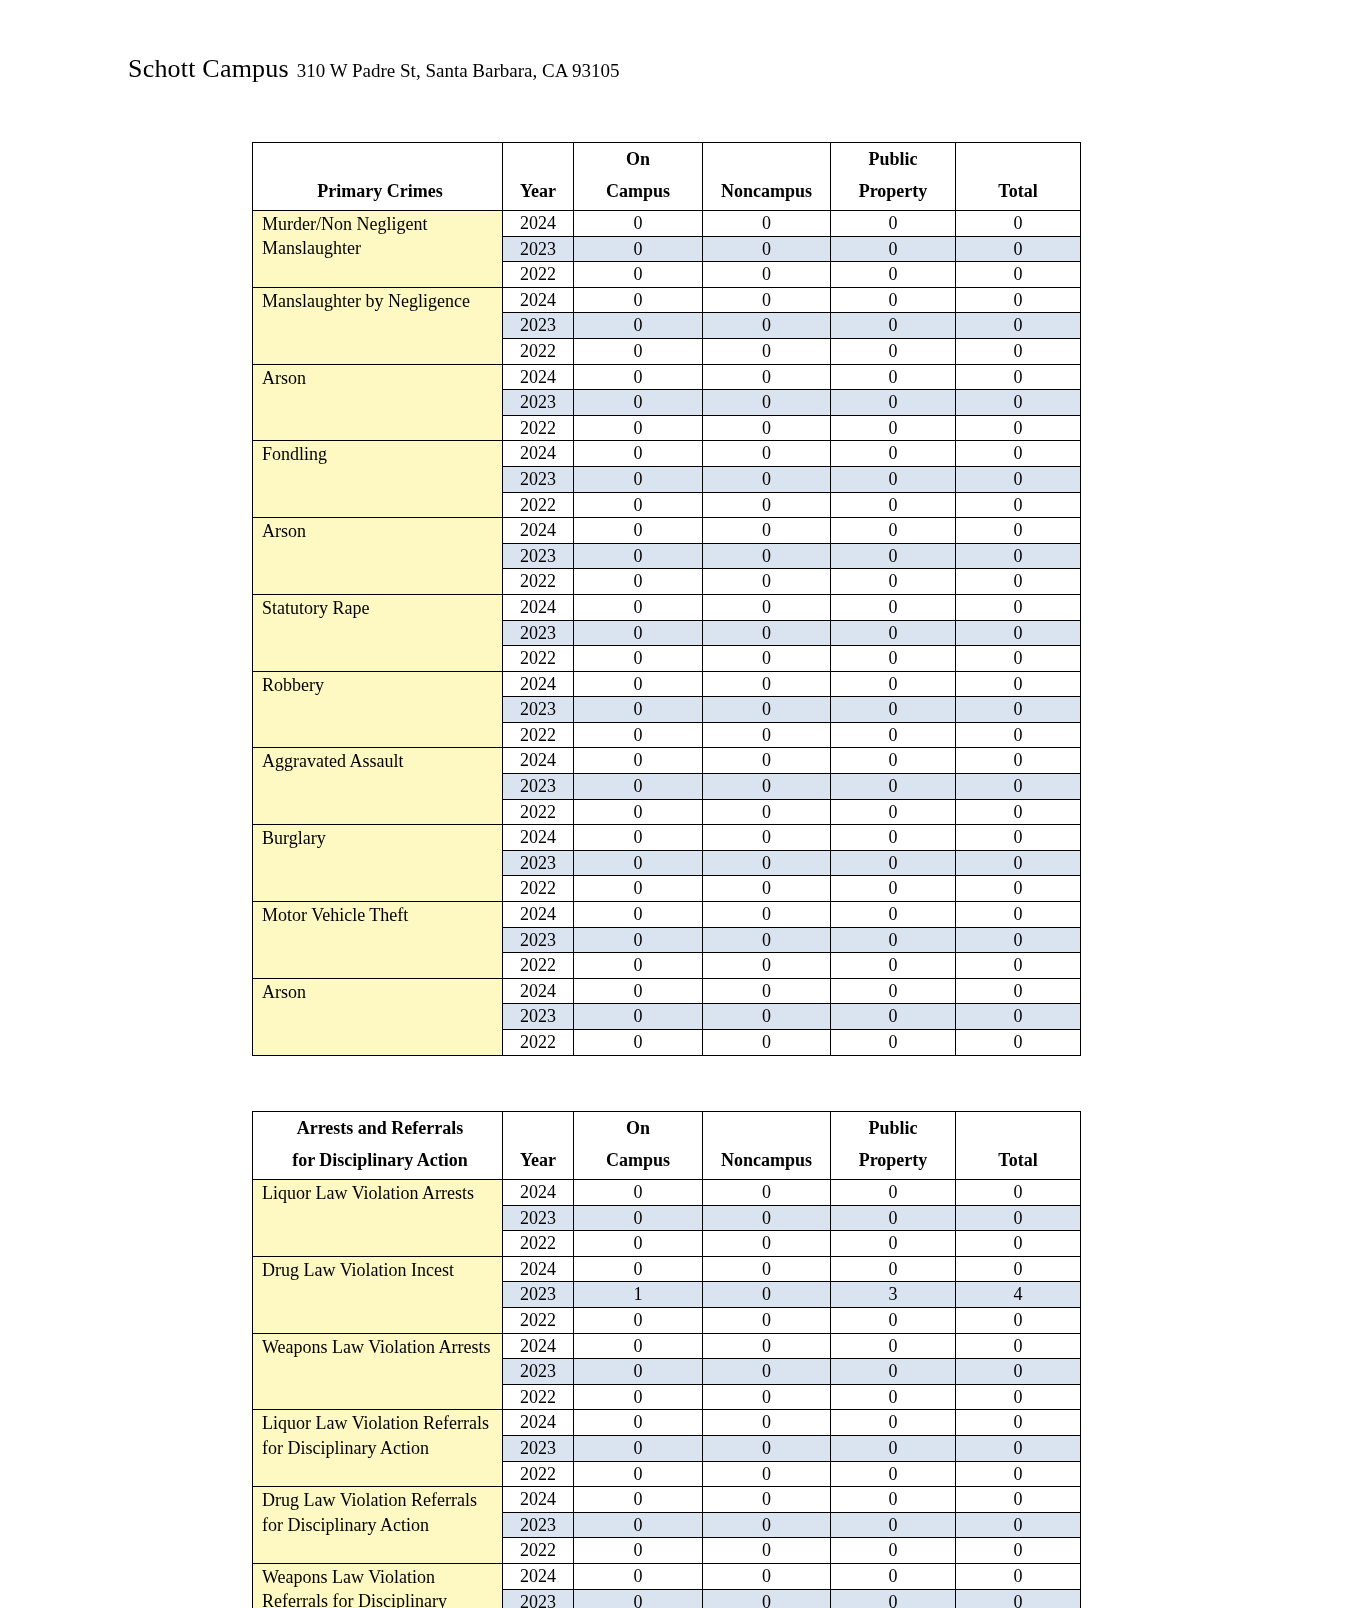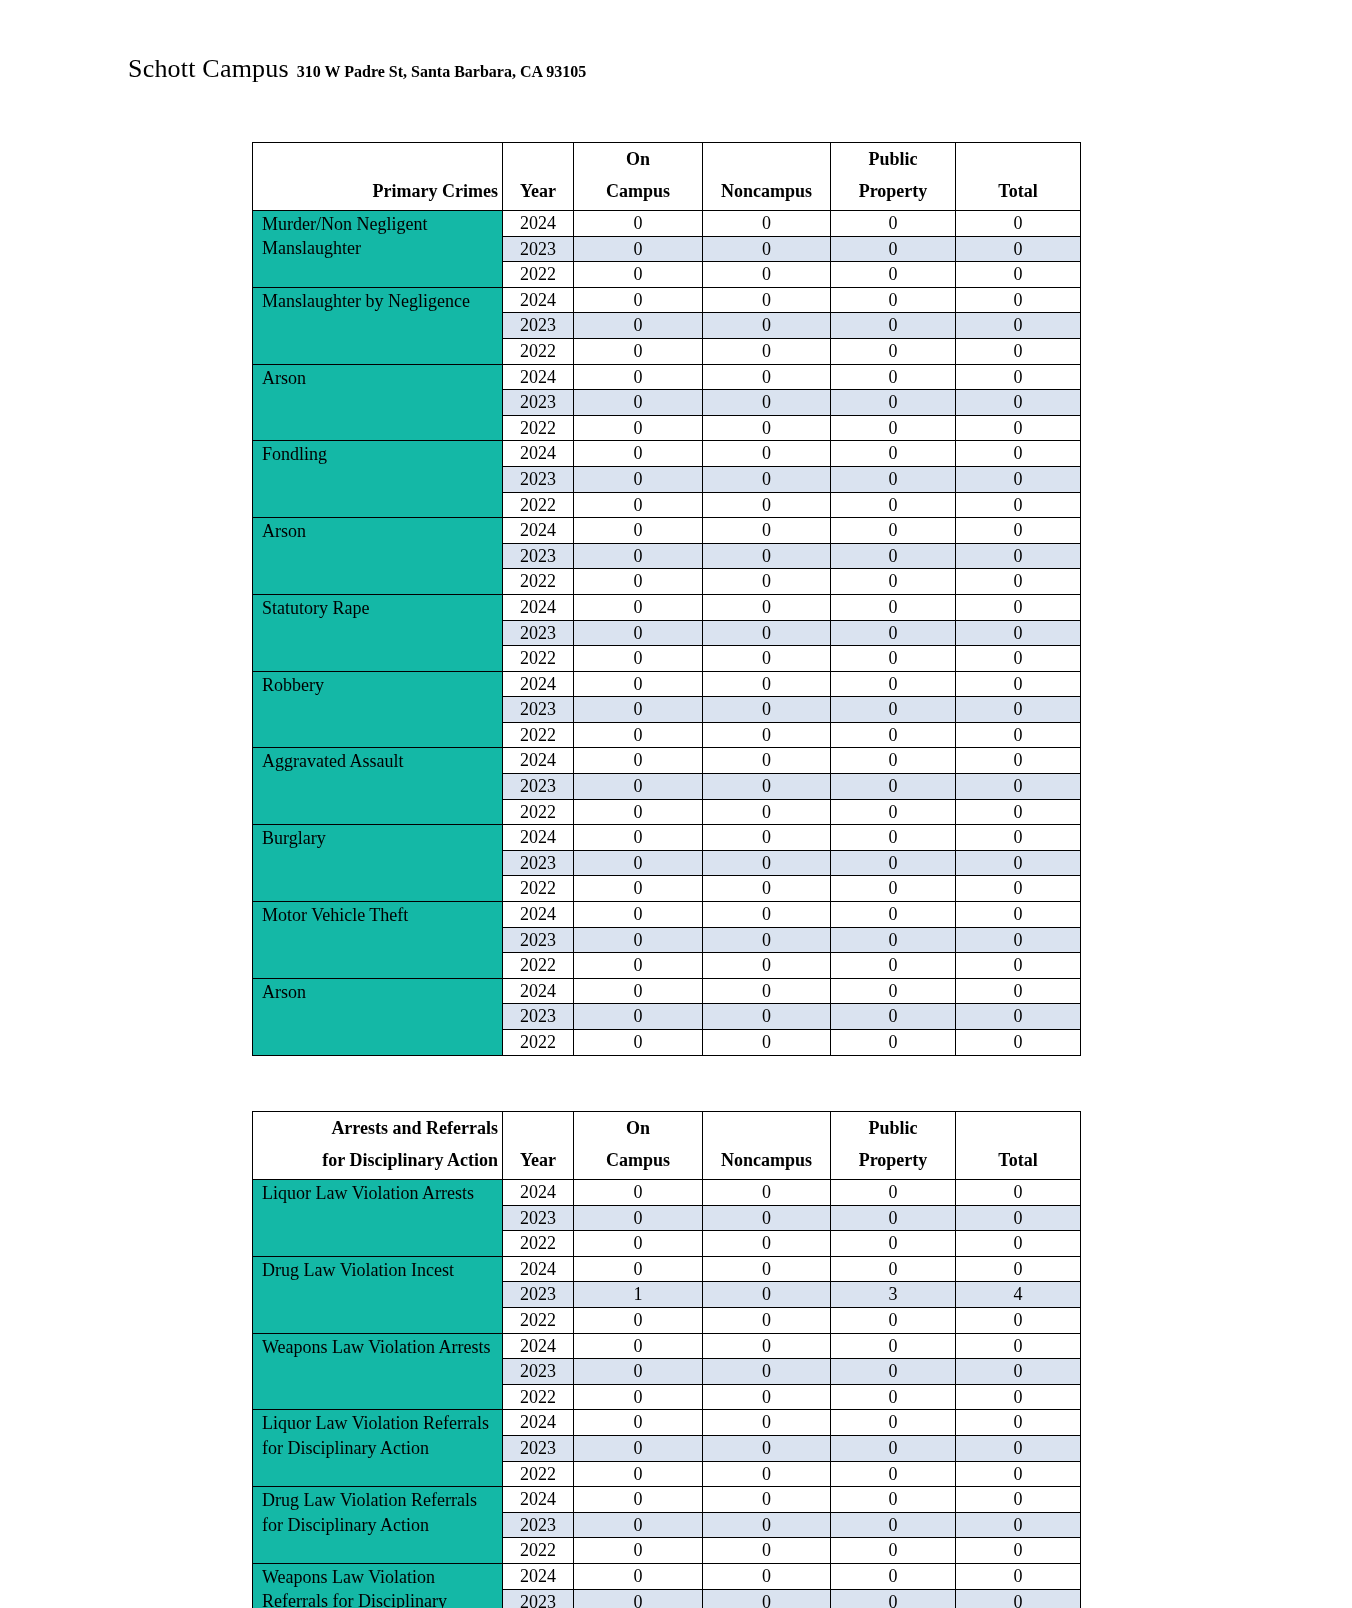--- a/index.html
+++ b/index.html
@@ -15,21 +15,21 @@
     overflow: hidden;
   }
   .doc-title {
     position: absolute;
     left: 128px; top: 48px;
     margin: 0;
     font-weight: normal;
     white-space: nowrap;
   }
   .doc-title .campus { font-size: 26px; letter-spacing: 0.2px; }
-  .doc-title .address { font-size: 16px; font-weight: bold; }
+  .doc-title .address { font-size: 19px; }
   table.crime-table {
     position: absolute;
     left: 252px;
     width: 828px;
     border-collapse: collapse;
     table-layout: fixed;
   }
   table.t1 { top: 142px; }
   table.t2 { top: 1111px; }
   .crime-table th, .crime-table td {
@@ -39,35 +39,35 @@
   }
   .crime-table thead th {
     height: 48px;
     vertical-align: bottom;
     font-weight: bold;
     text-align: center;
     padding-bottom: 3px;
     line-height: 32px;
   }
   .crime-table th.cat-h {
-    text-align: right;
+    text-align: center;
     padding-left: 9px;
     padding-right: 4px;
   }
   .crime-table td.year, .crime-table td.val {
     text-align: center;
     height: 24.6px;
     line-height: 24.6px;
   }
   .crime-table td.cat {
     vertical-align: top;
     text-align: left;
     padding: 1px 6px 0 9px;
     line-height: 24.4px;
-    background: #14b8a6;
+    background: #fef9c3;
   }
   .crime-table tr.hl td.year, .crime-table tr.hl td.val {
     background: var(--hl-color, #dae3f0);
   }
 </style>
 </head>
 <body>
 
 <div class="page">
 

